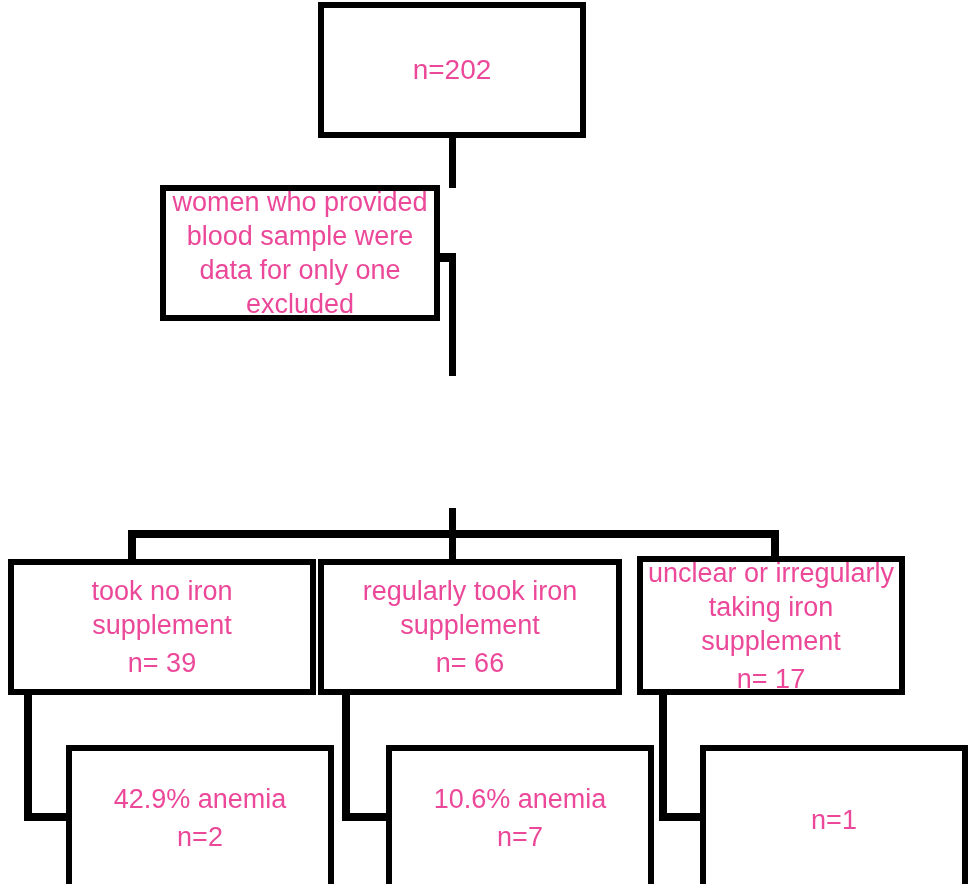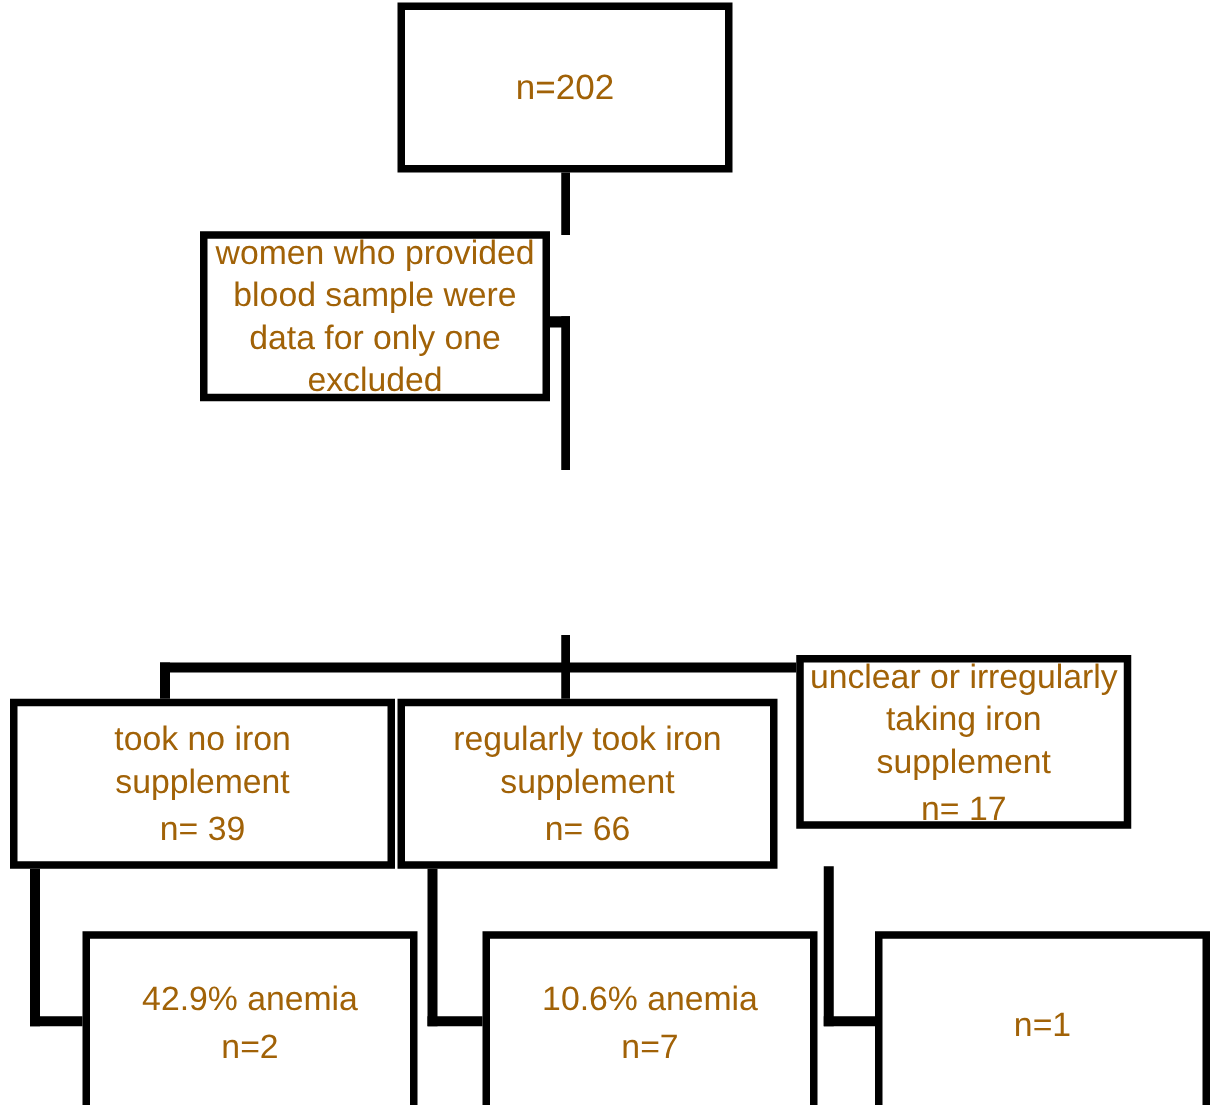--- a/index.html
+++ b/index.html
@@ -22,21 +22,21 @@
     background: #ffffff;
     display: flex;
     flex-direction: column;
     align-items: center;
     justify-content: center;
     z-index: 3;
     text-align: center;
   }
   .node .line {
     display: block;
-    color: #a16207;
+    color: #ec4899;
     font-size: 27px;
     line-height: 34px;
     white-space: nowrap;
   }
   .node.with-count .line.count {
     margin-top: 4px;
   }
   .node.solo .line {
     font-size: 28px;
   }
@@ -44,21 +44,21 @@
     position: absolute;
     background: #000000;
     z-index: 1;
   }
   
   #node-total          { left: 318px; top: 2px;   width: 268px; height: 136px; }
   #node-excluded       { left: 160px; top: 185px; width: 280px; height: 136px; }
   #node-included       { left: 318px; top: 374px; width: 268px; height: 136px; }
   #node-no-iron        { left: 8px;   top: 559px; width: 308px; height: 136px; }
   #node-regular-iron   { left: 318px; top: 559px; width: 304px; height: 136px; }
-  #node-unclear-iron   { left: 637px; top: 524px; width: 268px; height: 139px; }
+  #node-unclear-iron   { left: 637px; top: 556px; width: 268px; height: 139px; }
   #node-anemia-no-iron      { left: 66px;  top: 745px; width: 268px; height: 145px; }
   #node-anemia-regular-iron { left: 386px; top: 745px; width: 268px; height: 145px; }
   #node-anemia-unclear-iron { left: 700px; top: 745px; width: 268px; height: 145px; }
   
   #conn-trunk-upper    { left: 449px; top: 136px; width: 7px;   height: 52px; }
   #conn-excl-stub      { left: 422px; top: 253px; width: 34px;  height: 9px; }
   #conn-trunk-lower    { left: 449px; top: 253px; width: 7px;   height: 123px; }
   #conn-trunk-to-bar   { left: 449px; top: 508px; width: 7px;   height: 58px; }
   #conn-branch-bar     { left: 128px; top: 530px; width: 651px; height: 8px; }
   #conn-branch-left    { left: 128px; top: 530px; width: 8px;   height: 35px; }

